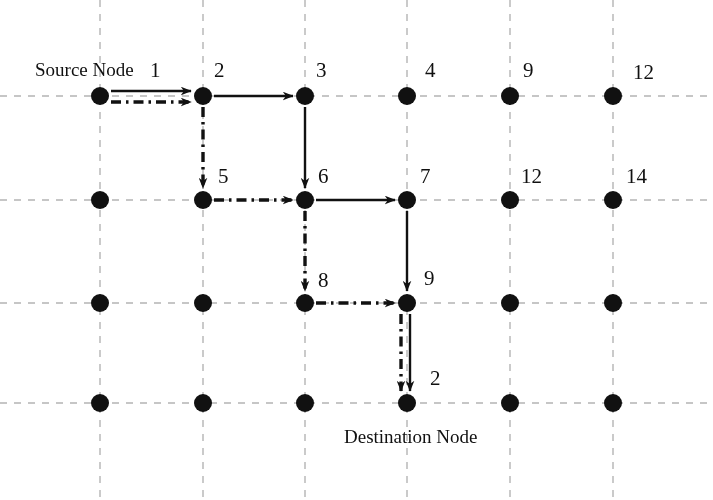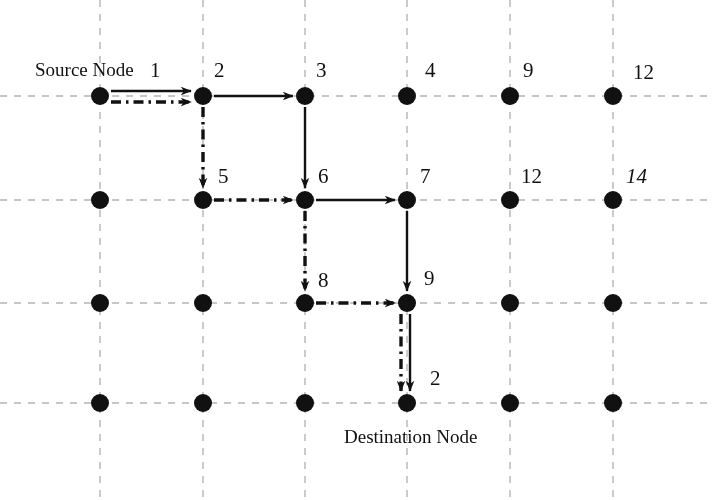--- a/index.html
+++ b/index.html
@@ -91,18 +91,18 @@
   <div class="lbl node-lbl" style="left: 150px; top: 60px;">1</div>
       <div class="lbl node-lbl" style="left: 214px; top: 60px;">2</div>
       <div class="lbl node-lbl" style="left: 316px; top: 60px;">3</div>
       <div class="lbl node-lbl" style="left: 425px; top: 60px;">4</div>
       <div class="lbl node-lbl" style="left: 523px; top: 60px;">9</div>
       <div class="lbl node-lbl" style="left: 633px; top: 62px;">12</div>
       <div class="lbl node-lbl" style="left: 218px; top: 166px;">5</div>
       <div class="lbl node-lbl" style="left: 318px; top: 166px;">6</div>
       <div class="lbl node-lbl" style="left: 420px; top: 166px;">7</div>
       <div class="lbl node-lbl" style="left: 521px; top: 166px;">12</div>
-      <div class="lbl node-lbl" style="left: 626px; top: 166px; font-style: italic;">14</div>
+      <div class="lbl node-lbl" style="left: 626px; top: 166px;">14</div>
       <div class="lbl node-lbl" style="left: 318px; top: 270px;">8</div>
       <div class="lbl node-lbl" style="left: 424px; top: 268px;">9</div>
       <div class="lbl node-lbl" style="left: 430px; top: 368px;">2</div>
     </div>
 </div>
 
 </body></html>

